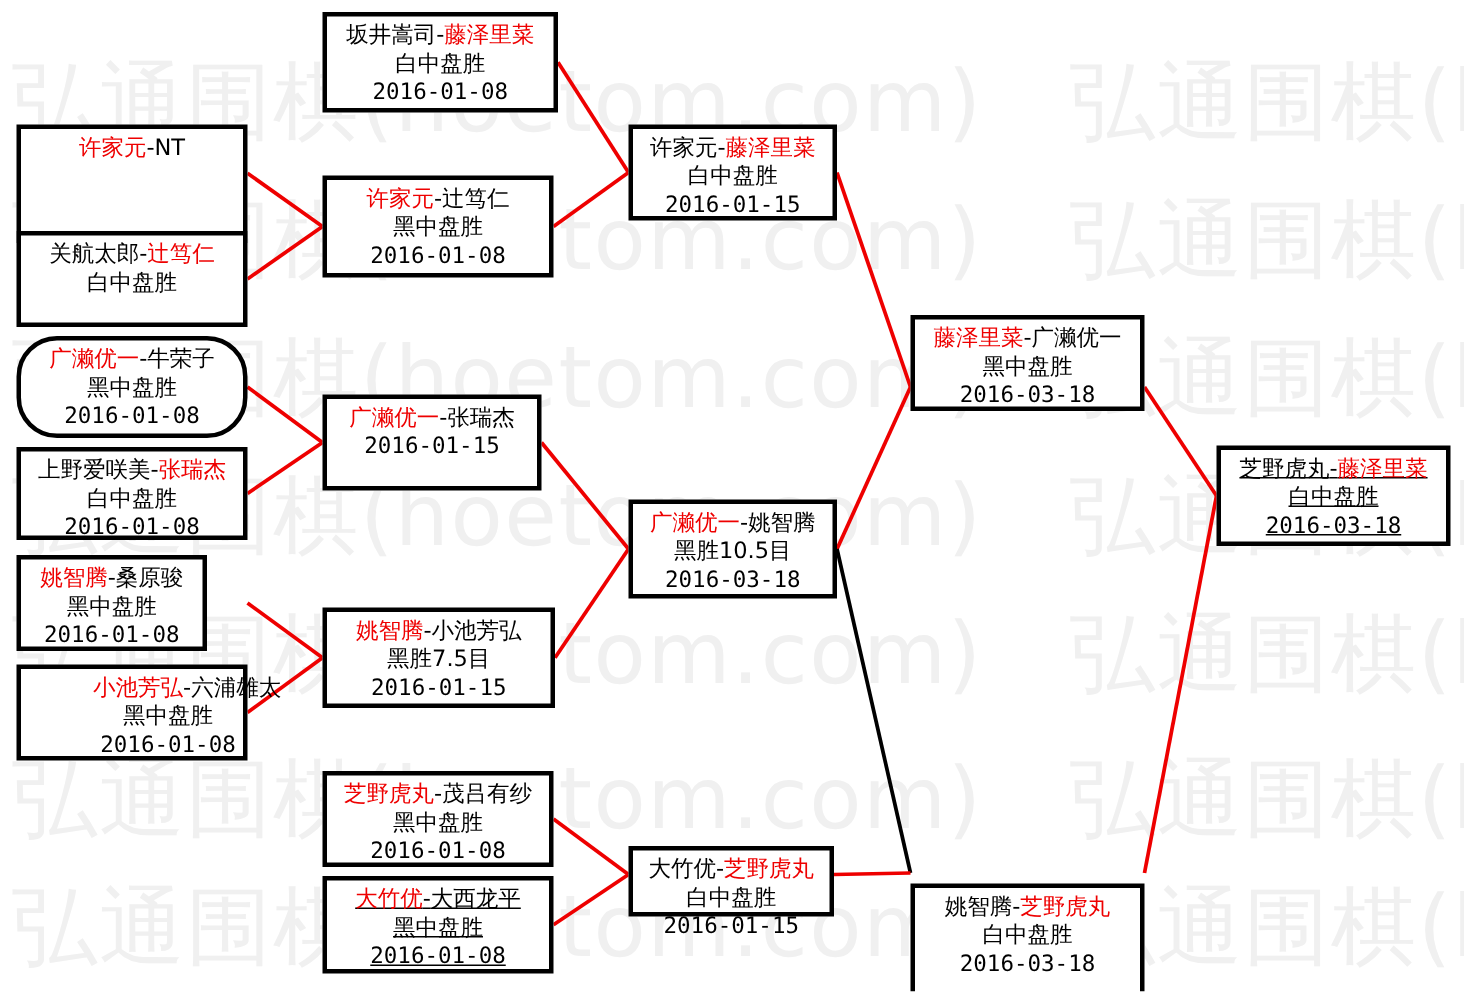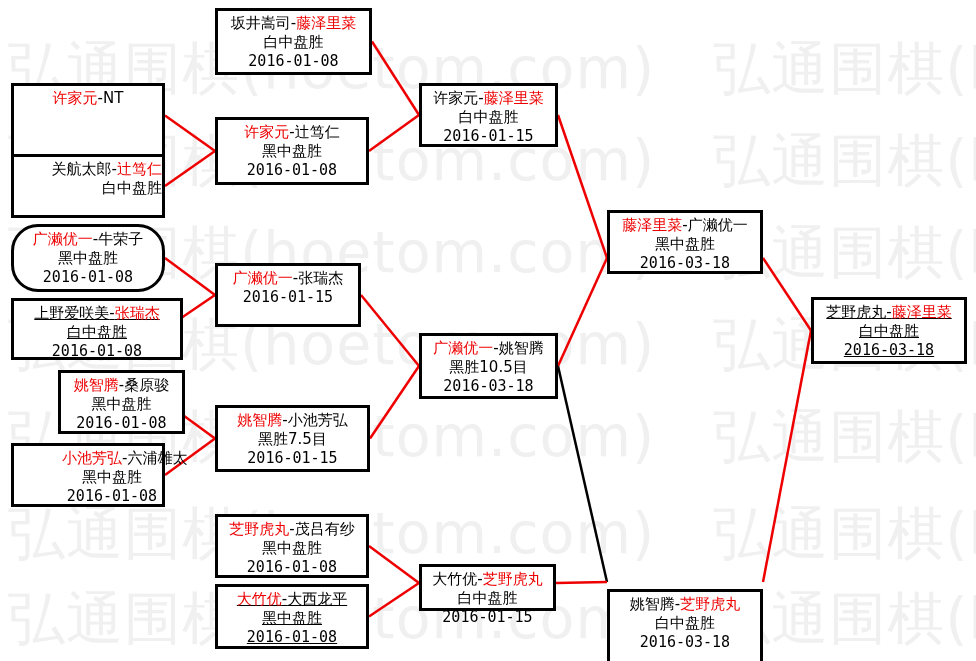--- a/index.html
+++ b/index.html
@@ -69,35 +69,35 @@
       <line x1="558" y1="366" x2="607" y2="582" stroke="#000000" stroke-width="2.5"></line>
       <line x1="556" y1="583" x2="607" y2="582" stroke="#ee0000" stroke-width="2.5"></line>
       <line x1="763" y1="258" x2="811" y2="330.5" stroke="#ee0000" stroke-width="2.5"></line>
       <line x1="763" y1="582" x2="811" y2="330.5" stroke="#ee0000" stroke-width="2.5"></line>
     </svg>
     <div class="match" style="left: 11px; top: 83px; width: 154px; height: 79px;">
       <div class="l1"><span class="win">许家元</span>-<span>NT</span></div>
       <div class="l2"></div>
       <div class="l3"></div>
     </div>
-    <div class="match" style="left: 11px; top: 154px; width: 154px; height: 64px; text-align: right;">
+    <div class="match" style="left: 11px; top: 154px; width: 154px; height: 64px;">
       <div class="l1"><span>关航太郎</span>-<span class="win">辻笃仁</span></div>
       <div class="l2">白中盘胜</div>
     </div>
     <div class="match" style="left: 11px; top: 224px; width: 154px; height: 68px; border-radius: 27px;">
       <div class="l1"><span class="win">广濑优一</span>-<span>牛荣子</span></div>
       <div class="l2">黑中盘胜</div>
       <div class="l3">2016-01-08</div>
     </div>
-    <div class="match" style="left: 11px; top: 298px; width: 172px; height: 62px; text-decoration: underline;">
+    <div class="match" style="left: 11px; top: 298px; width: 154px; height: 62px;">
       <div class="l1"><span>上野爱咲美</span>-<span class="win">张瑞杰</span></div>
       <div class="l2">白中盘胜</div>
       <div class="l3">2016-01-08</div>
     </div>
-    <div class="match" style="left: 11px; top: 370px; width: 127px; height: 64px; margin-left: 47px;">
+    <div class="match" style="left: 11px; top: 370px; width: 127px; height: 64px;">
       <div class="l1"><span class="win">姚智腾</span>-<span>桑原骏</span></div>
       <div class="l2">黑中盘胜</div>
       <div class="l3">2016-01-08</div>
     </div>
     <div class="match" style="left: 11px; top: 443px; width: 154px; height: 64px; padding-left: 48px;">
       <div class="l1"><span class="win">小池芳弘</span>-<span>六浦雄太</span></div>
       <div class="l2">黑中盘胜</div>
       <div class="l3">2016-01-08</div>
     </div>
     <div class="match" style="left: 215px; top: 8px; width: 157px; height: 67px;">

